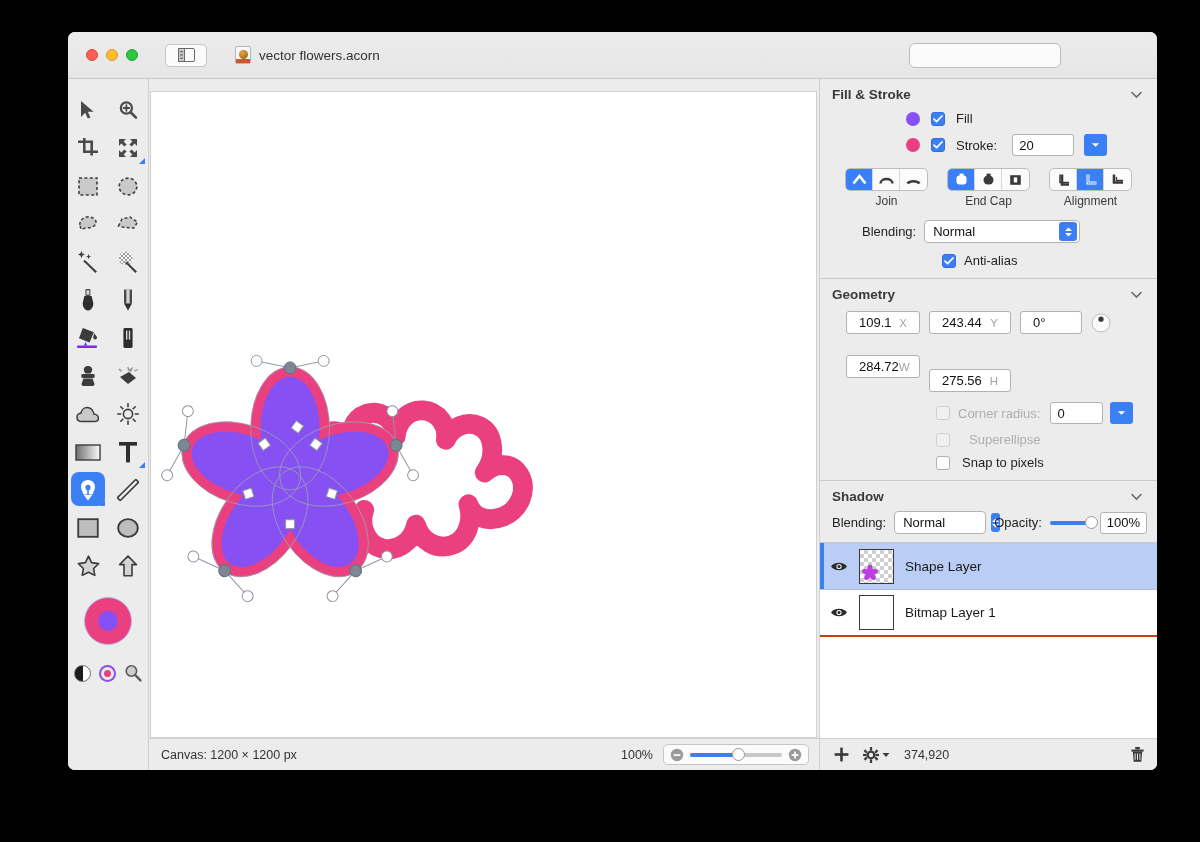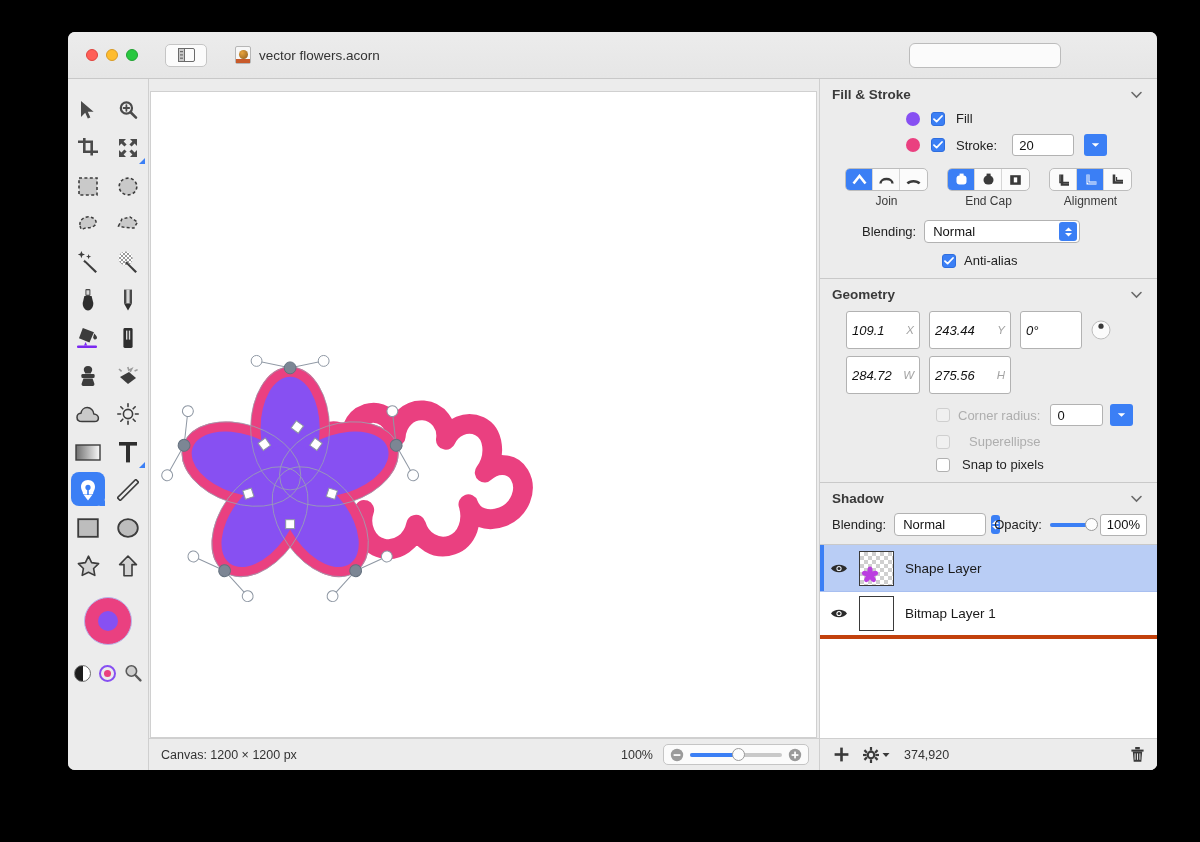--- a/index.html
+++ b/index.html
@@ -213,34 +213,34 @@
     height:23px;display:flex;align-items:center;justify-content:space-between;
     font-size:13px;color:#111;padding:0 2px 0 8px;gap:46px;
   }
   .popbtn{
     width:18px;height:19px;background:#3b7ff5;border-radius:3px;
     display:flex;flex-direction:column;align-items:center;justify-content:center;gap:1px;
   }
   .dimlabel{color:#a3a3a3;font-size:11.5px;}
   .dimtxt{
     background:#fff;border:1px solid #b2b2b2;border-radius:3px;
-    height:38px;display:flex;align-items:center;justify-content:space-between;
-    padding:0 5px;font-size:13px;color:#111;font-style:italic;
+    height:23px;display:flex;align-items:center;justify-content:space-between;
+    padding:0 12px;font-size:13px;color:#111;
   }
   .disabled{color:#aeaeae;}
 
   .op-track{position:relative;width:66px;height:4px;background:#c9c9c9;border-radius:2px;}
   .op-fill{position:absolute;left:0;top:0;height:4px;width:100%;background:#3b7ff5;border-radius:2px;}
   .op-knob{position:absolute;left:100%;top:-5px;width:13px;height:13px;margin-left:-7px;border-radius:50%;background:#fdfdfd;border:1px solid #9a9a9a;}
 
   .layers{flex:1;min-height:0;overflow:hidden;background:#fff;}
   .layer{
     height:47px;display:flex;align-items:center;gap:11px;
     padding-left:10px;font-size:13.5px;color:#1a1a1a;
-    border-bottom:4px solid #c2410c;position:relative;
+    border-bottom:2px solid #c2410c;position:relative;
   }
   .layer.sel{background:#b9cdf5;border-bottom:1px solid #a8bff0;}
   .layer.sel::before{content:"";position:absolute;left:0;top:0;bottom:0;width:4px;background:#3b7ff5;}
   .thumb{width:35px;height:35px;border:1px solid #3a3a3a;background:#fff;flex:0 0 35px;position:relative;overflow:hidden;}
   .checker{
     background-image:
       linear-gradient(45deg,#cfcfcf 25%,transparent 25%),
       linear-gradient(-45deg,#cfcfcf 25%,transparent 25%),
       linear-gradient(45deg,transparent 75%,#cfcfcf 75%),
       linear-gradient(-45deg,transparent 75%,#cfcfcf 75%);
@@ -821,21 +821,21 @@
             <circle cx="10" cy="10" r="9" fill="#fbfbfb" stroke="#bdbdbd"></circle>
             <circle cx="10" cy="6.2" r="2.6" fill="#3a3a3a"></circle>
           </svg>
         </div>
 
         <div class="row" style="padding-left:26px;gap:9px;margin-top:7px;">
           <span class="dimtxt" style="width:74px;">
             <span>284.72</span>
             <span class="dimlabel">W</span>
           </span>
-          <span class="dimtxt" style="width:82px;">
+          <span class="dimtxt" style="width:82px;margin-top:28px;">
             <span>275.56</span>
             <span class="dimlabel">H</span>
           </span>
         </div>
 
         <div class="row" style="padding-left:116px;gap:8px;margin-top:10px;">
           <span class="cb dis"></span>
           <span class="disabled">Corner radius:</span>
           <span class="txtfield" style="width:53px;margin-left:2px;">0</span>
           <span class="stepper">

